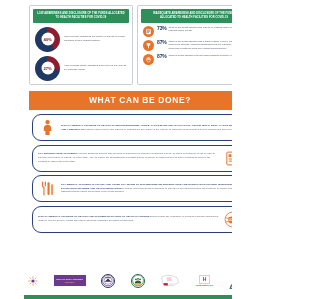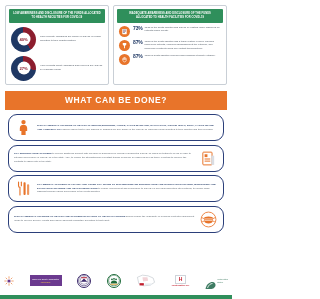--- a/index.html
+++ b/index.html
@@ -2,21 +2,21 @@
 <html><head>
 <meta charset="utf-8">
 <style>
   * { box-sizing: border-box; margin: 0; padding: 0; }
   html, body {
     width: 232px; height: 299px;
     background: #ffffff;
     font-family: "Liberation Sans", sans-serif;
     overflow: hidden;
   }
-  .page { position: relative; width: 232px; height: 299px; background: #fff; }
+  .page { position: relative; width: 232px; height: 299px; background: #fff; margin-left: 24px; }
 
   
   .top { display: flex; gap: 4px; padding: 5px 5px 0 5px; }
   .panel {
     border: 0.7px solid #c9cfd6;
     border-radius: 2px;
     background: #ffffff;
     padding: 0 0 3px 0;
     overflow: hidden;
   }

